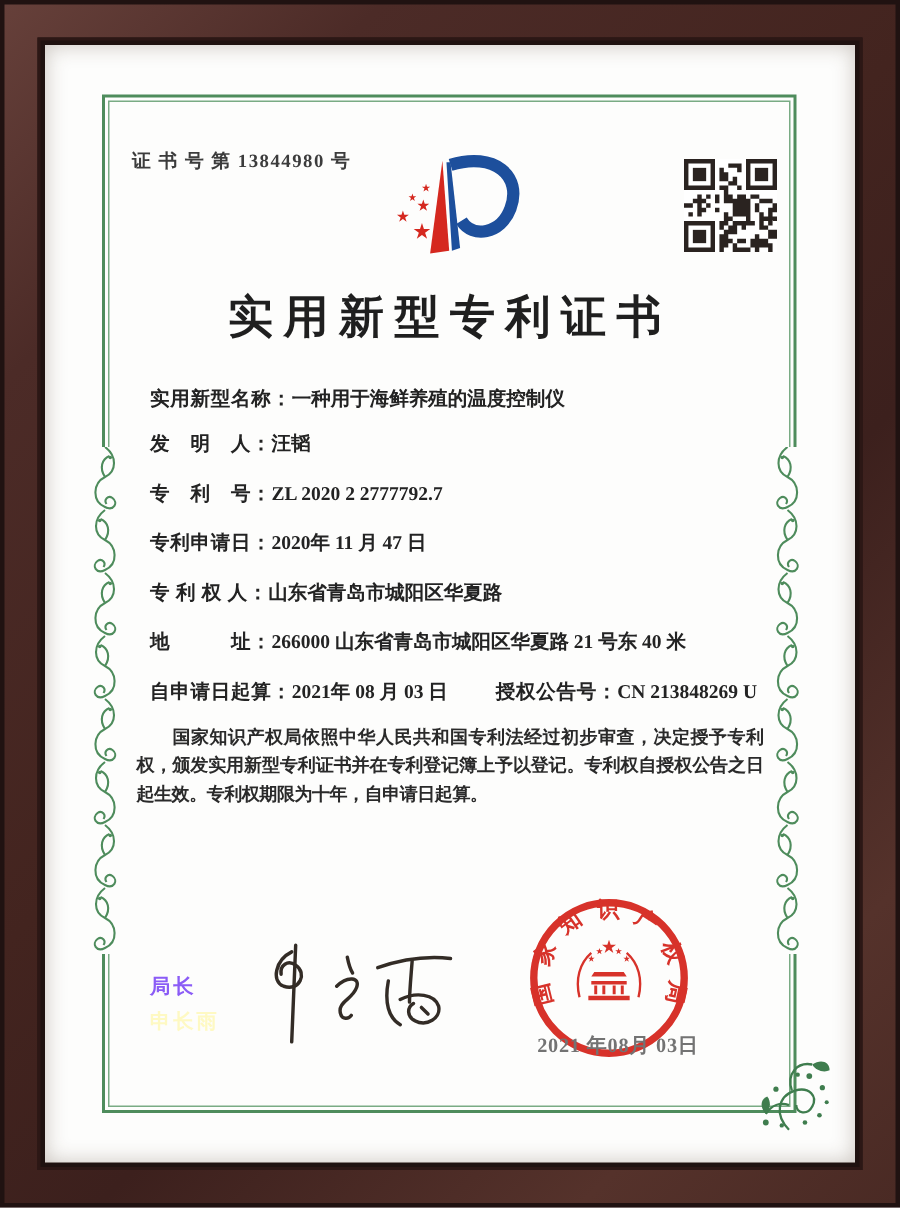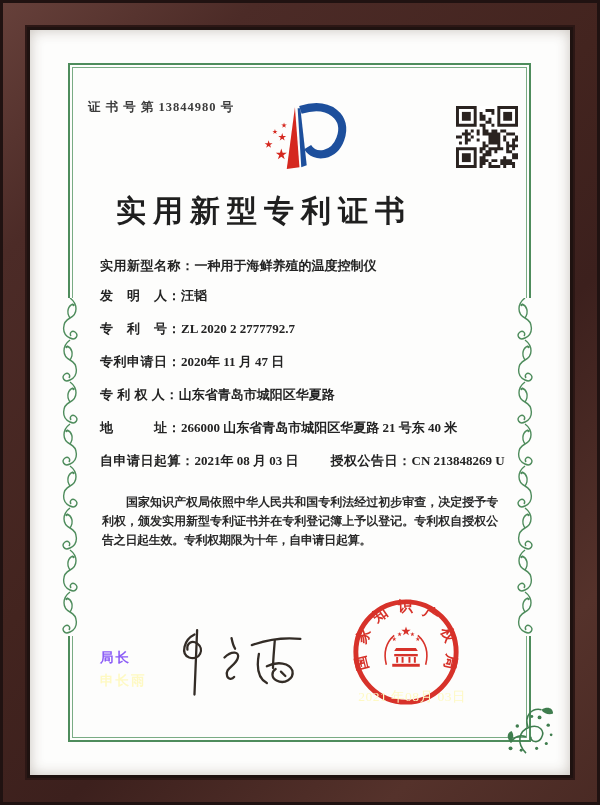--- a/index.html
+++ b/index.html
@@ -13,35 +13,35 @@
   .paper{inset:30px;background:#fdfdfc;box-shadow:inset 0 0 14px rgba(70,45,30,.28);}
   
   .gborder{left:68px;top:63px;width:459px;height:675px;border:2px solid #4e8c5c;}
   .gborder-in{inset:2px;border:1px solid #79ab84;}
   .gpatch{background:#fdfdfc;z-index:3;}
   .flourish{z-index:4;}
   
   .certno{left:88px;top:99px;font-size:12.5px;color:#3c3c3c;font-weight:bold;letter-spacing:1px;}
   .logo{left:245px;top:96px;}
   .qr{left:456px;top:106px;width:62px;height:62px;}
-  .title{left:0;top:191px;width:528px;text-align:center;font-size:30px;font-weight:600;color:#1f1f1f;letter-spacing:7px;}
+  .title{left:0;top:191px;width:600px;text-align:center;font-size:30px;font-weight:600;color:#1f1f1f;letter-spacing:7px;}
   
   .rows{left:100px;top:0;width:412px;}
   .row{position:absolute;left:0;width:412px;font-size:13px;font-weight:bold;color:#232323;white-space:nowrap;}
   .row .lab{letter-spacing:.5px;}
   .row .gap2{margin-left:32px;}
   
   .paras{left:86px;top:477px;width:428px;font-size:12px;font-weight:bold;line-height:19px;color:#2a2a2a;text-align:justify;letter-spacing:-.3px;}
-  .paras p{margin:16px;text-indent:2em;}
+  .paras p{margin:5px;text-indent:2em;}
   
   .post-title{left:100px;top:649px;font-size:13.5px;font-weight:bold;color:#8b5cf6;letter-spacing:2px;}
   .post-name{left:100px;top:672px;font-size:13.5px;font-weight:bold;color:#fef9c3;letter-spacing:2px;}
   .sig{left:168px;top:626px;z-index:5;}
   .seal{left:347px;top:593px;z-index:4;opacity:.95;}
-  .seal-date{left:336px;top:688px;width:152px;text-align:center;font-size:13.5px;font-weight:normal;color:#fef9c3;letter-spacing:.5px;z-index:6;}
+  .seal-date{left:336px;top:688px;width:152px;text-align:center;font-size:13.5px;font-weight:bold;color:#737373;letter-spacing:.5px;z-index:6;}
   .floral{left:497px;top:700px;z-index:5;}
 </style>
 </head>
 <body>
 
 <svg width="0" height="0" style="position:absolute">
   <defs>
     <g id="star5">
         <polygon points="0,-1 0.225,-0.31 0.95,-0.31 0.36,0.12 0.59,0.81 0,0.38 -0.59,0.81 -0.36,0.12 -0.95,-0.31 -0.225,-0.31"></polygon>
       </g>
@@ -122,21 +122,21 @@
 
 <div class="abs title">实用新型专利证书</div>
 
 <div class="abs rows">
   <div class="row" style="top:257px"><span class="lab">实用新型名称：</span><span class="val">一种用于海鲜养殖的温度控制仪</span></div>
   <div class="row" style="top:287px"><span class="lab">发　明　人：</span><span class="val">汪韬</span></div>
   <div class="row" style="top:320px"><span class="lab">专　利　号：</span><span class="val">ZL 2020 2 2777792.7</span></div>
   <div class="row" style="top:353px"><span class="lab">专利申请日：</span><span class="val">2020年 11 月 47 日</span></div>
   <div class="row" style="top:386px"><span class="lab">专 利 权 人：</span><span class="val">山东省青岛市城阳区华夏路</span></div>
   <div class="row" style="top:419px"><span class="lab">地　　　址：</span><span class="val">266000 山东省青岛市城阳区华夏路 21 号东 40 米</span></div>
-  <div class="row" style="top:452px"><span class="lab">自申请日起算：</span><span class="val">2021年 08 月 03 日</span><span class="lab gap2">授权公告日：</span><span class="val">CN 213848269 U</span></div>
+  <div class="row" style="top:452px"><span class="lab">自申请日起算：</span><span class="val">2021年 08 月 03 日</span><span class="lab gap2">授权公告号：</span><span class="val">CN 213848269 U</span></div>
 </div>
 
 <div class="abs paras">
   <p>国家知识产权局依照中华人民共和国专利法经过初步审查，决定授予专利权，颁发实用新型专利证书并在专利登记簿上予以登记。专利权自授权公告之日起生效。专利权期限为十年，自申请日起算。</p>
 </div>
 
 <div class="abs post-title">局长</div>
 <div class="abs post-name">申长雨</div>
 
 <svg class="abs sig" width="150" height="78" viewBox="0 0 170 85">

